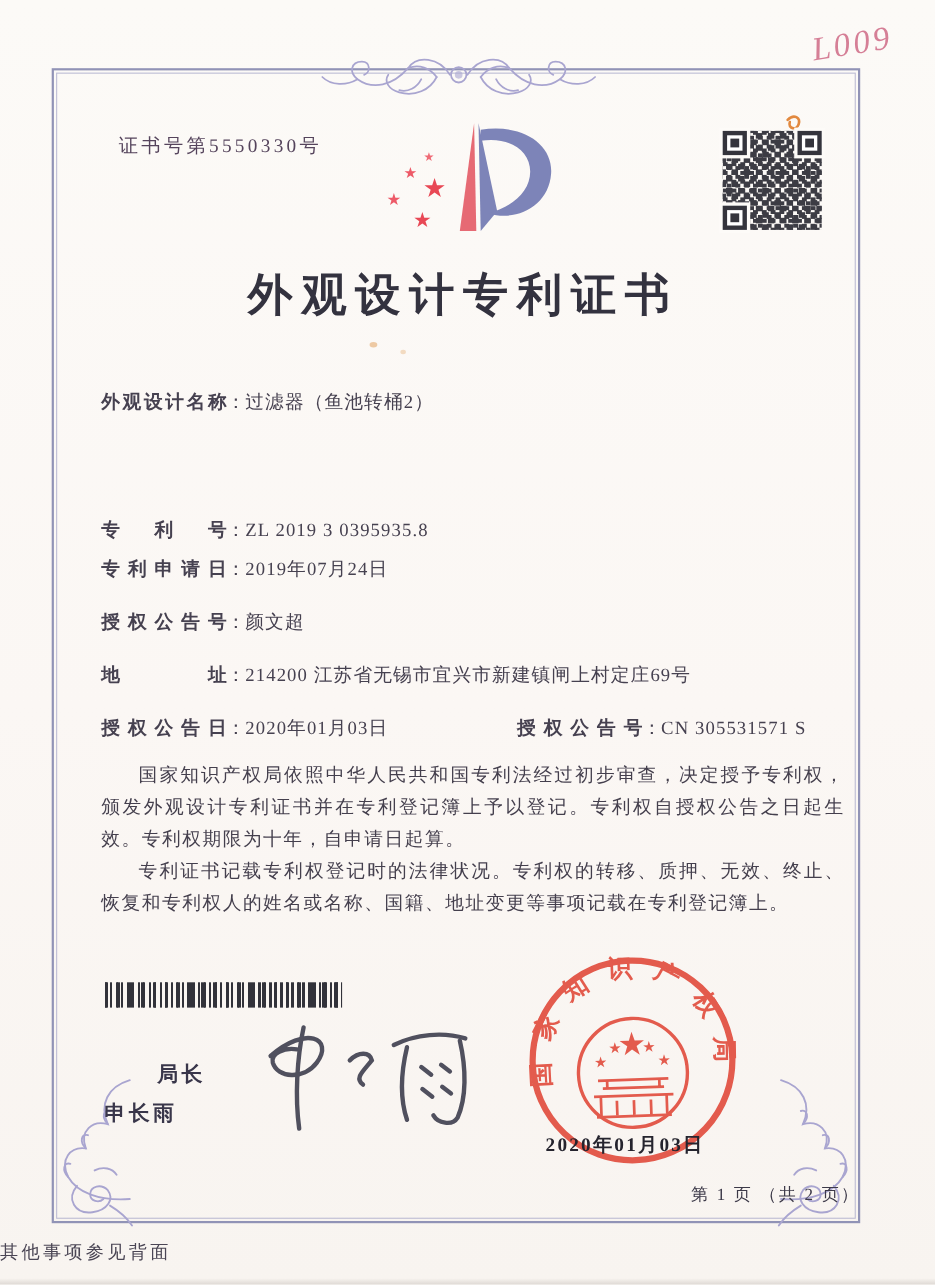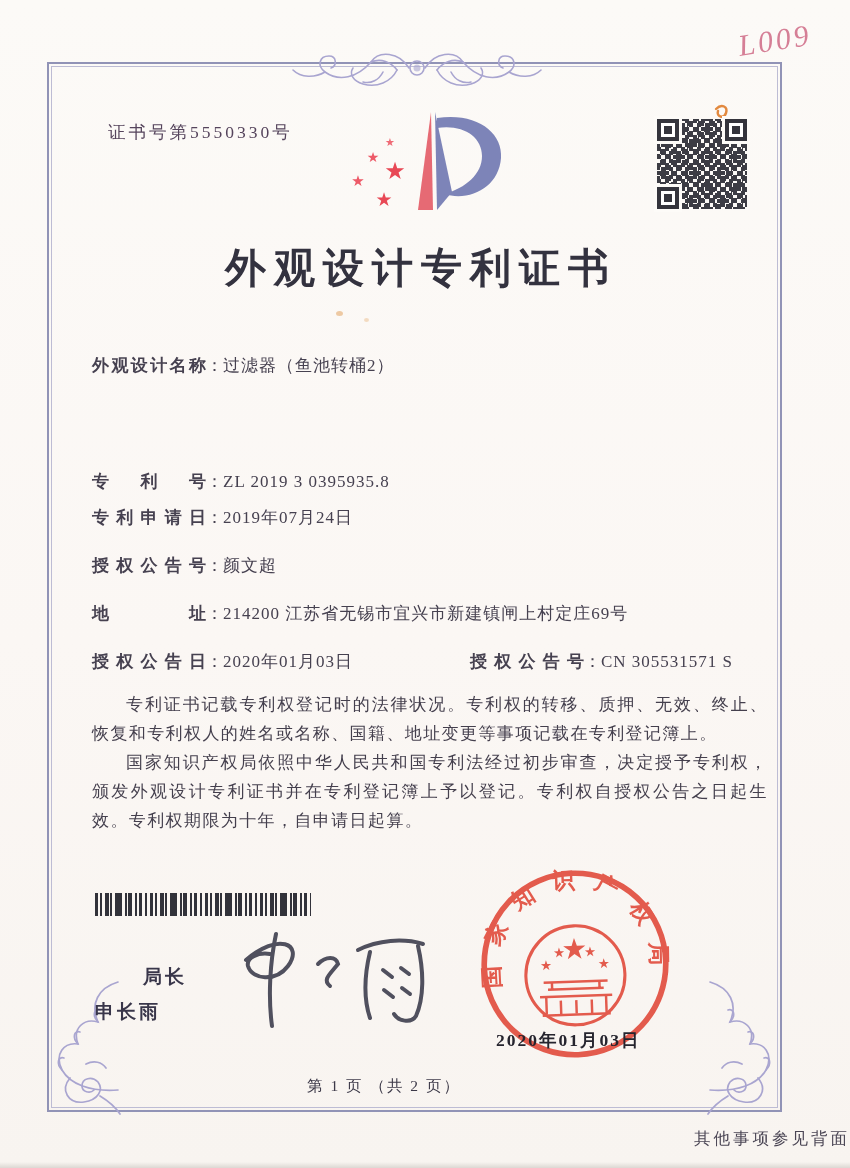--- a/index.html
+++ b/index.html
@@ -94,25 +94,25 @@
 
   
   .seal { position:absolute; left:477px; top:866px; opacity:.9; transform:rotate(-2deg); }
   .seal-date {
     position:absolute; left:496px; top:1028px; font-size:17.5px; font-weight:600;
     letter-spacing:2px; color:#25242e;
   }
 
   
   .page-info {
-    position:absolute; left:0; top:1076px; width:768px; text-align:center;
+    position:absolute; left:14px; top:1076px; width:768px; text-align:right;
     font-size:15.5px; letter-spacing:2px; color:#3c3948;
   }
   .back-note {
-    position:absolute; left:0; top:1128px; width:850px; text-align:right;
+    position:absolute; left:0; top:1128px; width:850px; text-align:left;
     font-size:16.5px; letter-spacing:3px; color:#4a4554;
   }
   .scan-edge { position:absolute; left:0; bottom:0; width:850px; height:6px;
     background:linear-gradient(180deg,transparent,#ddd8d3); }
 </style>
 </head>
 <body>
 
 <div class="page">
 
@@ -200,22 +200,22 @@
     <span class="flabel">地址</span><span>：</span><span class="fvalue">214200 江苏省无锡市宜兴市新建镇闸上村定庄69号</span>
   </div>
   <div class="frow" style="top:650px">
     <span class="flabel">授权公告日</span><span>：</span><span class="fvalue">2020年01月03日</span>
     <span class="pair2">
       <span class="flabel">授权公告号</span><span>：</span><span class="fvalue">CN 305531571 S</span>
     </span>
   </div>
 
   <div class="body-text">
+    <p>国家知识产权局依照中华人民共和国专利法经过初步审查，决定授予专利权，颁发外观设计专利证书并在专利登记簿上予以登记。专利权自授权公告之日起生效。专利权期限为十年，自申请日起算。</p>
     <p>专利证书记载专利权登记时的法律状况。专利权的转移、质押、无效、终止、恢复和专利权人的姓名或名称、国籍、地址变更等事项记载在专利登记簿上。</p>
-    <p>国家知识产权局依照中华人民共和国专利法经过初步审查，决定授予专利权，颁发外观设计专利证书并在专利登记簿上予以登记。专利权自授权公告之日起生效。专利权期限为十年，自申请日起算。</p>
   </div>
 
   <div class="barcode"></div>
 
   <div class="sig-title">局长</div>
   <div class="sig-name">申长雨</div>
   <svg class="signature" width="230" height="110" viewBox="0 0 230 110">
     <g stroke="#50505e" stroke-width="4" fill="none" stroke-linecap="round">
       <path d="M28,38 C60,10 86,22 70,44 C58,60 34,58 30,44 C28,36 40,30 52,32"></path>
       <path d="M58,12 C52,40 50,75 54,104"></path>

